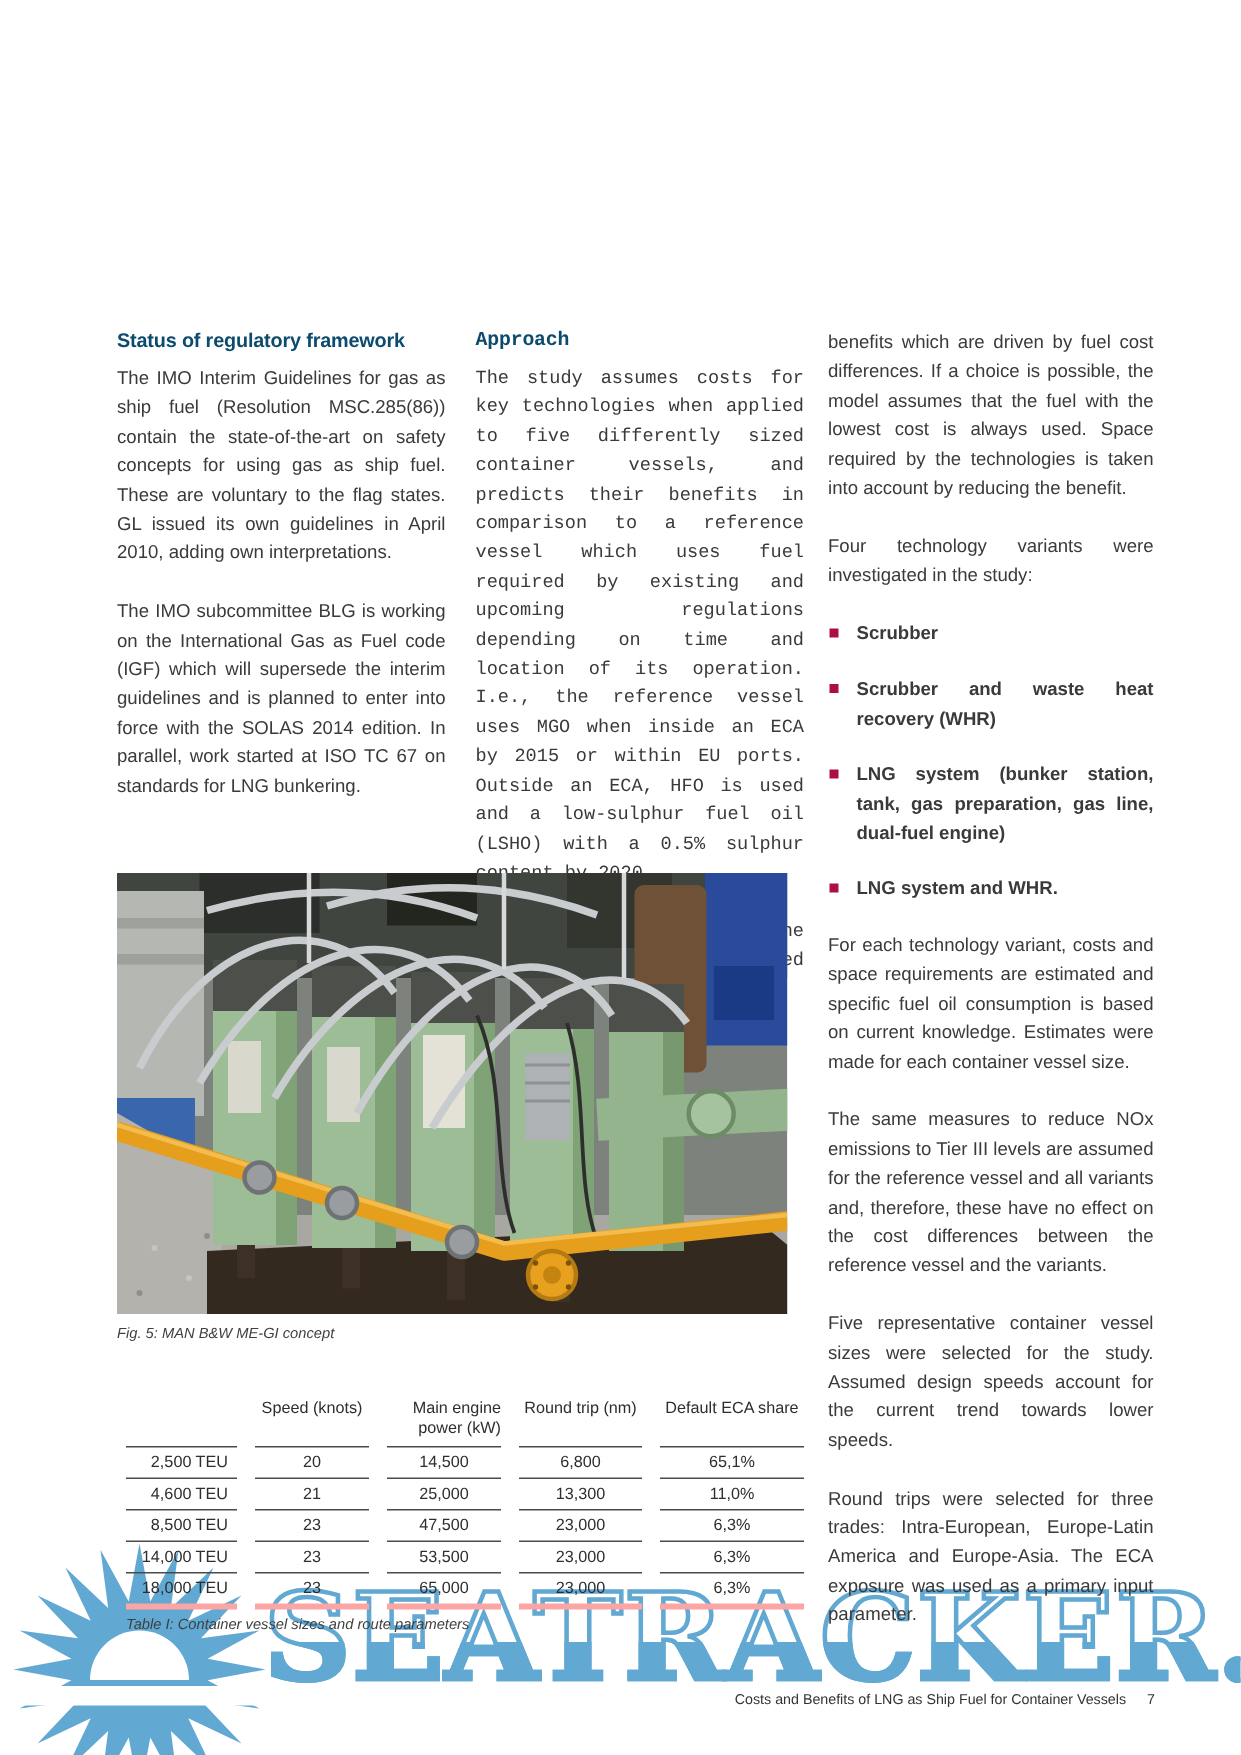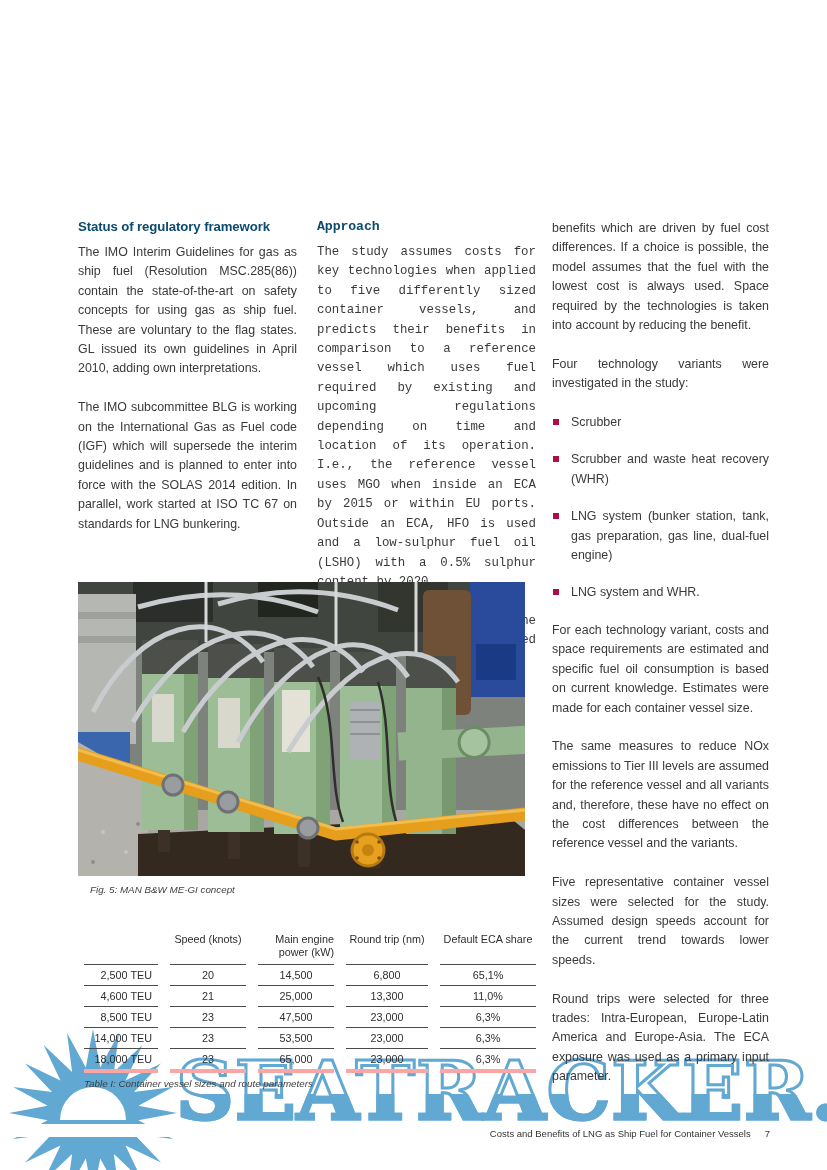--- a/index.html
+++ b/index.html
@@ -16,34 +16,34 @@
   #col-middle{left:317px;font-family:Liberation Mono, monospace;}
   #col-right{left:552px;width:217px;}
   .col p{margin:0 0 19.4px 0;}
   .col p:last-child{margin-bottom:0;}
   .section-heading{
     font-size:13.2px;font-weight:bold;color:#0c4a6e;
     margin:0 0 9px 0;line-height:15px;text-align:left;letter-spacing:-0.1px;
   }
   .heading2{margin-top:0;}
   ul.bullets{list-style:none;margin:0 0 14px 0;padding:0;text-align:justify;}
-  ul.bullets li{position:relative;padding-left:19px;margin-bottom:18px;}
+  ul.bullets li{position:relative;padding-left:19px;margin-bottom:18px;font-weight:bold;}
   .bullet-sq{
     position:absolute;left:1px;top:6px;width:6px;height:6px;
     background:#ad0e45;display:block;
   }
   #photo-fig{
     position:absolute;left:78px;top:582px;width:447px;height:294px;
     z-index:2;overflow:hidden;
   }
   .caption{
     position:absolute;font-style:italic;font-size:9.8px;color:#3f3f3f;
     z-index:2;white-space:nowrap;
   }
-  #fig-caption{left:90px;top:884px;}
+  #fig-caption{left:78px;top:884px;}
   #table-caption{left:84px;top:1078px;}
   #data-table{
     position:absolute;left:72px;top:931px;z-index:2;
     border-collapse:separate;border-spacing:12px 0;
     font-size:10.8px;color:#2e2e2e;line-height:13px;
   }
   #data-table th{
     font-weight:normal;vertical-align:top;padding:2px 0 5px 0;
   }
   #data-table th.c{text-align:center;}

